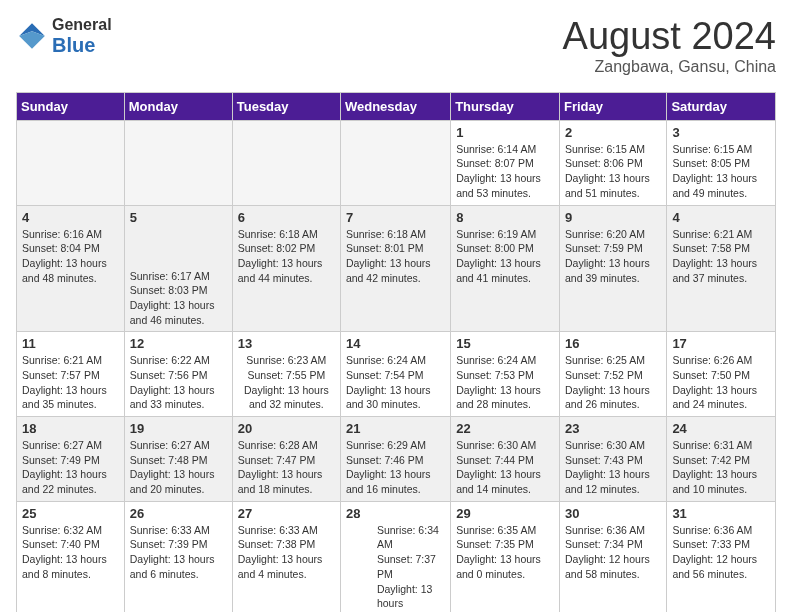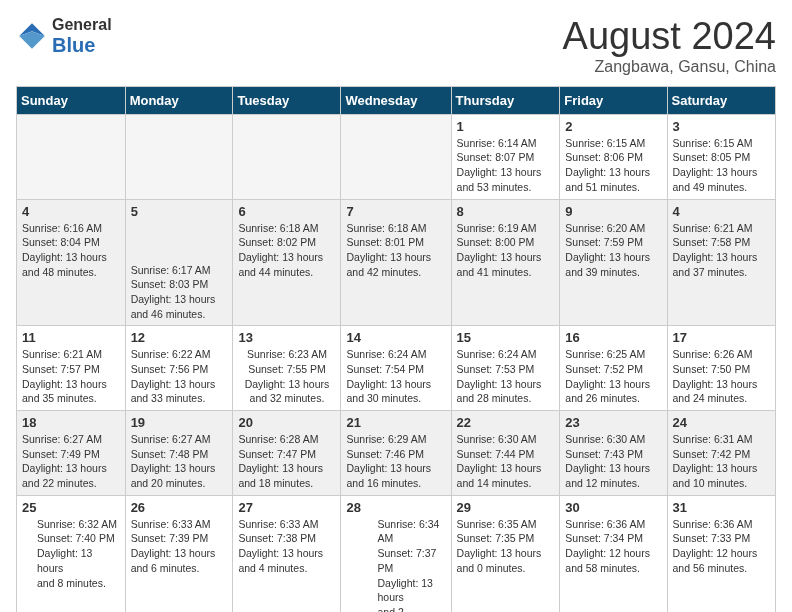--- a/index.html
+++ b/index.html
@@ -7,21 +7,21 @@
       font-family: Arial, sans-serif;
       background: #fff;
       width: 792px;
       min-height: 612px;
       padding: 16px;
     }
     .header {
       display: flex;
       align-items: flex-start;
       justify-content: space-between;
-      margin-bottom: 10px;
+      margin-bottom: 16px;
     }
     .logo {
       display: flex;
       align-items: center;
       gap: 4px;
     }
     .logo-text {
       display: flex;
       flex-direction: column;
       line-height: 1.1;
@@ -51,21 +51,21 @@
     }
     .location {
       font-size: 16px;
       color: #555;
     }
     .calendar-table {
       width: 100%;
       border-collapse: collapse;
     }
     .calendar-table th {
-      background: #0c4a6e;
+      background: #4c1d95;
       color: #fff;
       font-size: 13px;
       font-weight: bold;
       padding: 6px 4px;
       text-align: left;
       border: 1px solid #ccc;
     }
     .calendar-table td {
       border: 1px solid #ccc;
       vertical-align: top;
@@ -303,21 +303,21 @@
           <div class="day-num">24</div>
           <div class="day-info" style="white-space: pre-line;">Sunrise: 6:31 AM
 Sunset: 7:42 PM
 Daylight: 13 hours
 and 10 minutes.</div>
         </td>
       </tr>
       <tr>
         <td>
           <div class="day-num">25</div>
-          <div class="day-info" style="white-space: pre-line; margin-left: 15px;">Sunrise: 6:32 AM
+          <div class="day-info" style="white-space: pre-line;">Sunrise: 6:32 AM
 Sunset: 7:40 PM
 Daylight: 13 hours
 and 8 minutes.</div>
         </td>
         <td>
           <div class="day-num">26</div>
           <div class="day-info" style="white-space: pre-line;">Sunrise: 6:33 AM
 Sunset: 7:39 PM
 Daylight: 13 hours
 and 6 minutes.</div>

